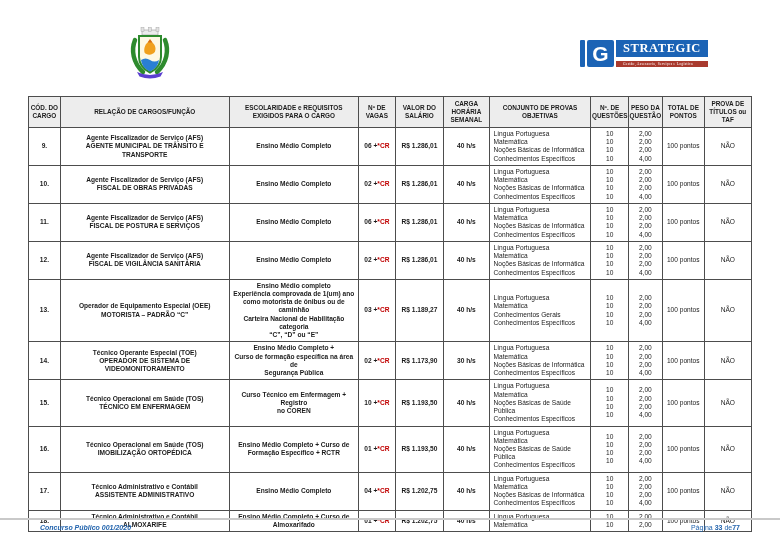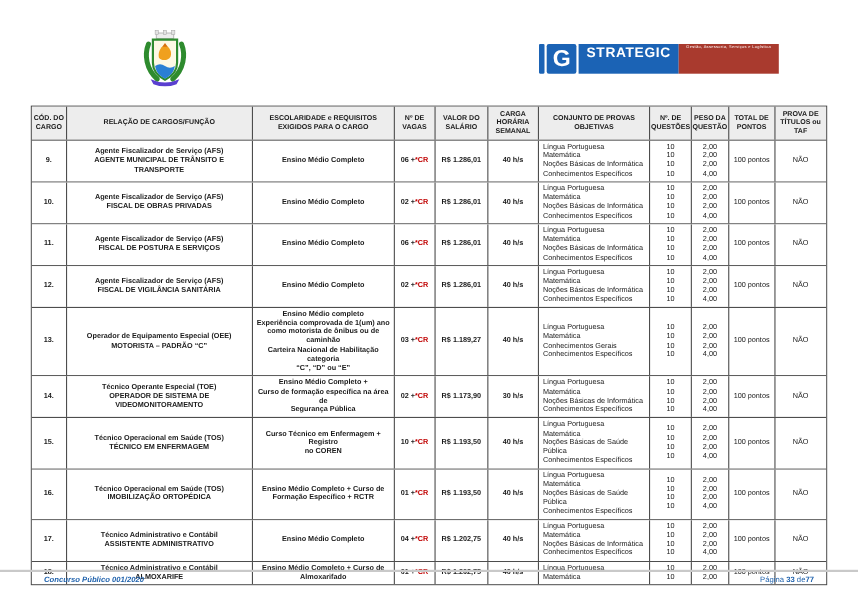--- a/index.html
+++ b/index.html
@@ -13,21 +13,21 @@
   
   .header{position:relative;height:96px;}
   .crest{position:absolute;left:128px;top:26px;}
   .titles{position:absolute;left:0;right:0;top:38px;text-align:center;}
   .title{font-size:11.5px;font-weight:bold;color:var(--blue);letter-spacing:.2px;}
   .subtitle{font-size:9px;font-weight:bold;color:var(--blue);margin-top:4px;}
   .strategic{position:absolute;right:72px;top:40px;display:flex;align-items:stretch;}
   .s-ibar{width:5px;background:#1b63b5;margin-right:2px;border-radius:1px;}
   .s-g{width:27px;height:27px;background:#1b63b5;color:#fff;font-weight:bold;font-size:21px;
        display:flex;align-items:center;justify-content:center;border-radius:2px;margin-right:2px;line-height:1;}
-  .s-right{display:flex;flex-direction:row;justify-content:flex-start;}
+  .s-right{display:flex;flex-direction:column;justify-content:space-between;font-family:Liberation Serif, serif;}
   .s-name{background:#1b63b5;color:#fff;font-weight:bold;font-size:12.5px;padding:2px 7px 1px 7px;letter-spacing:.6px;line-height:1.1;}
   .s-tag{background:#a93a2e;color:#fff;font-size:3.6px;padding:1px 7px;letter-spacing:.3px;line-height:1.2;}
 
   
   .table{margin:0 28px;border:1px solid var(--border);border-bottom:1px solid var(--border);}
   .trow{display:flex;border-bottom:1px solid var(--border);background:#fff;}
   .trow:last-child{border-bottom:none;}
   .thead{background:#ededed;}
   .cell{border-right:1px solid var(--border);box-sizing:border-box;
         display:flex;flex-direction:column;align-items:center;justify-content:center;

